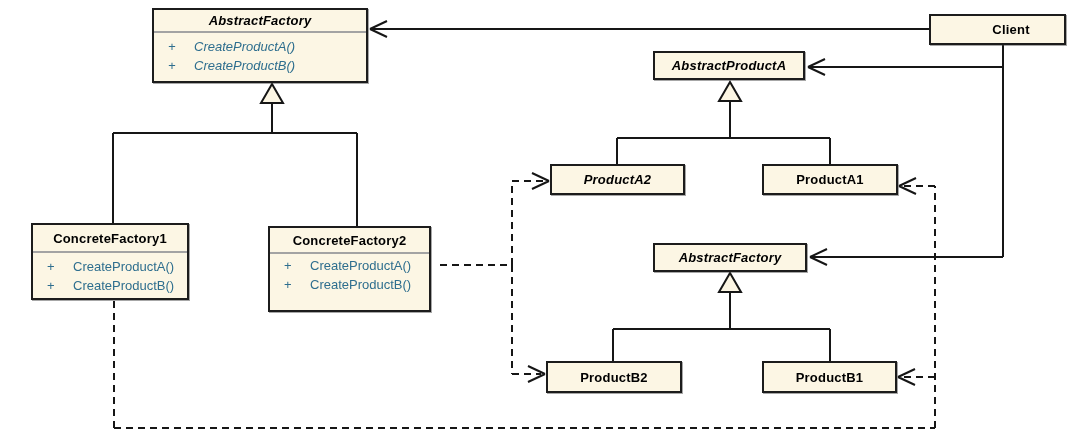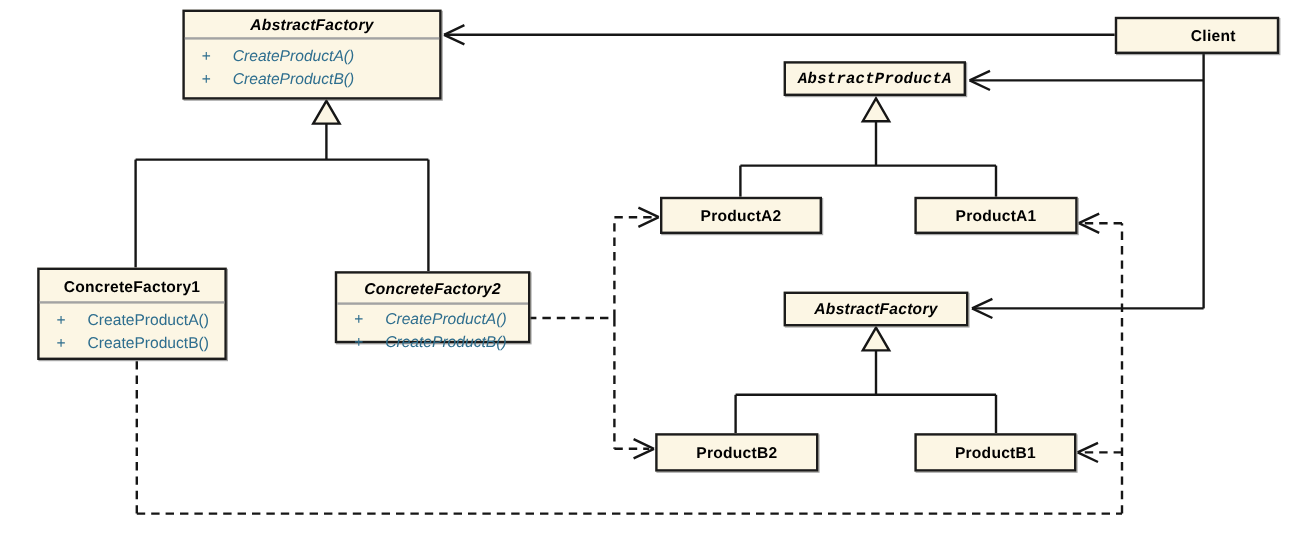--- a/index.html
+++ b/index.html
@@ -138,44 +138,44 @@
         <span>+</span>
         <span>CreateProductA()</span>
       </div>
       <div class="method-row">
         <span>+</span>
         <span>CreateProductB()</span>
       </div>
     </div>
   </div>
 
-  <div class="uml-class compartmented" style="left:279px; top:226px; width:163px; height:60px;font-style:italic;">
+  <div class="uml-class compartmented" style="left:268px; top:226px; width:163px; height:86px;">
     <div class="uml-title" style="height:26px;">ConcreteFactory2</div>
     <div class="uml-methods" style="padding-top:2px;">
       <div class="method-row">
         <span>+</span>
         <span>CreateProductA()</span>
       </div>
       <div class="method-row">
         <span>+</span>
         <span>CreateProductB()</span>
       </div>
     </div>
   </div>
 
   <div class="uml-class" style="left:929px; top:14px; width:137px; height:31px;">
     <div class="uml-title" style="height:100%;margin-left:27px;">Client</div>
   </div>
 
   <div class="uml-class abstract" style="left:653px; top:51px; width:152px; height:29px;">
-    <div class="uml-title" style="height:100%;font-family:Liberation Mono, monospace;">AbstractProductA</div>
+    <div class="uml-title" style="height:100%;">AbstractProductA</div>
   </div>
 
   <div class="uml-class" style="left:550px; top:164px; width:135px; height:31px;">
-    <div class="uml-title" style="height:100%;">ProductA2</div>
+    <div class="uml-title" style="height:100%;font-style:italic;">ProductA2</div>
   </div>
 
   <div class="uml-class" style="left:762px; top:164px; width:136px; height:31px;">
     <div class="uml-title" style="height:100%;">ProductA1</div>
   </div>
 
   <div class="uml-class abstract" style="left:653px; top:243px; width:154px; height:29px;">
     <div class="uml-title" style="height:100%;">AbstractFactory</div>
   </div>
 

